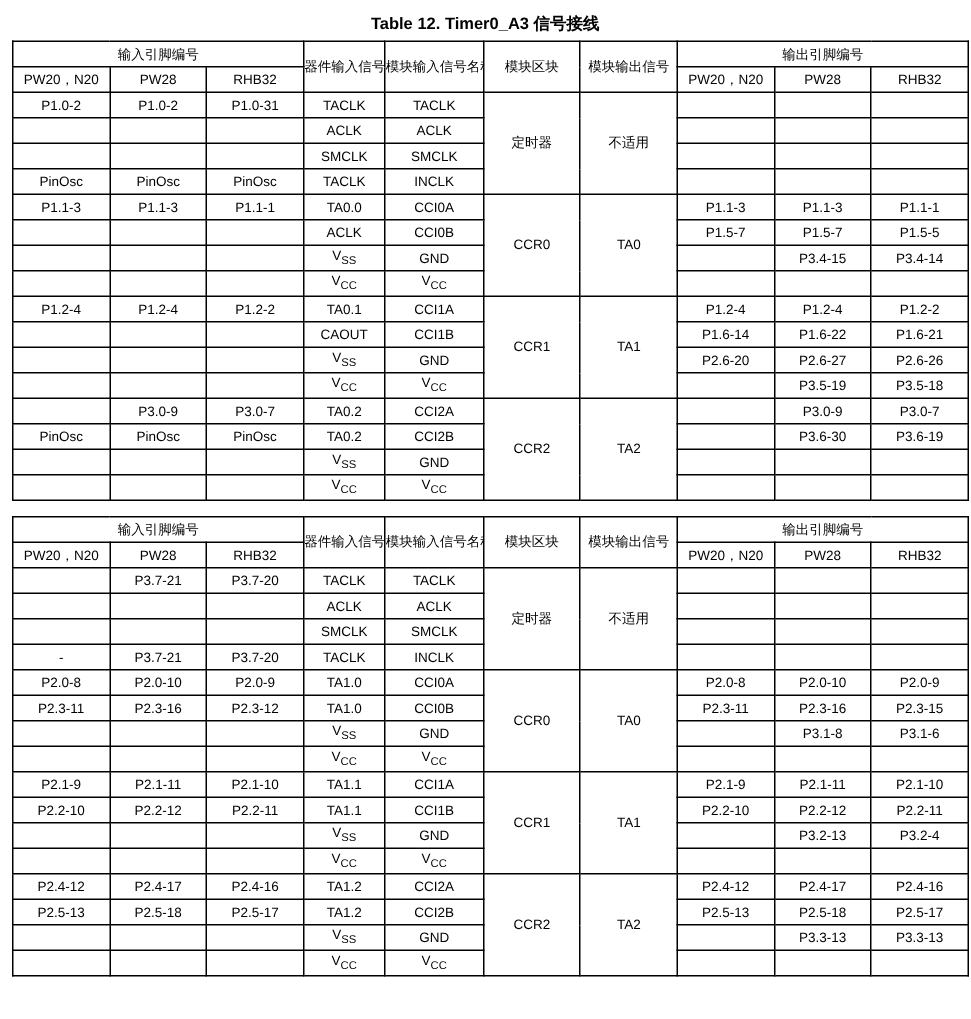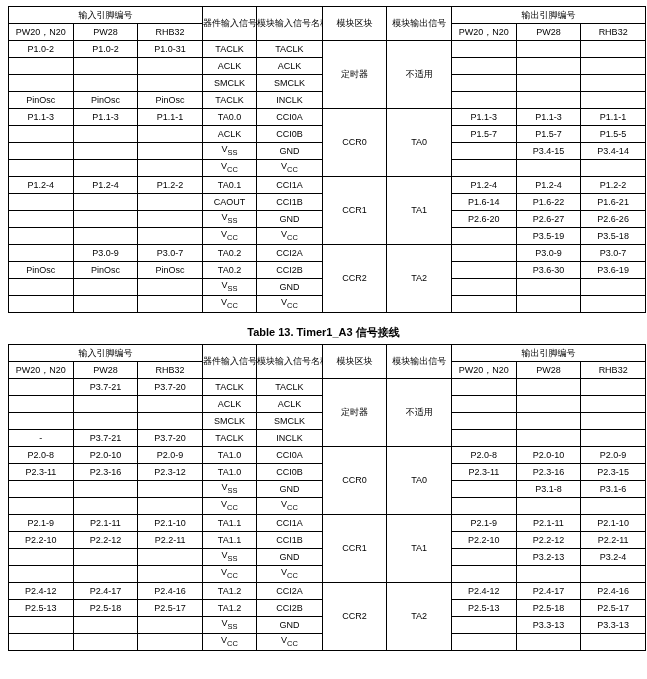--- a/index.html
+++ b/index.html
@@ -66,20 +66,21 @@
     height: 10px;
   }
   .tbl-wrap { margin-bottom: 0; }
 </style>
 </head>
 <body>
 
 <div class="page">
   <div id="tables-root">
       <div class="tbl-wrap">
+        <div class="caption">Table 12. Timer0_A3 信号接线</div>
         <table class="sigtbl">
           <colgroup>
             <col style="width:62px">
             <col style="width:62px">
             <col style="width:62px">
             <col style="width:52px">
             <col style="width:63px">
             <col style="width:62px">
             <col style="width:62px">
             <col style="width:62px">
@@ -271,21 +272,20 @@
               <td>V<sub>CC</sub></td>
               <td></td>
               <td></td>
               <td></td>
             </tr>
           </tbody>
         </table>
       </div>
       <div class="spacer"></div>
       <div class="tbl-wrap">
-        <div class="caption">Table 13. Timer1_A3 信号接线</div>
         <table class="sigtbl">
           <colgroup>
             <col style="width:62px">
             <col style="width:62px">
             <col style="width:62px">
             <col style="width:52px">
             <col style="width:63px">
             <col style="width:62px">
             <col style="width:62px">
             <col style="width:62px">

